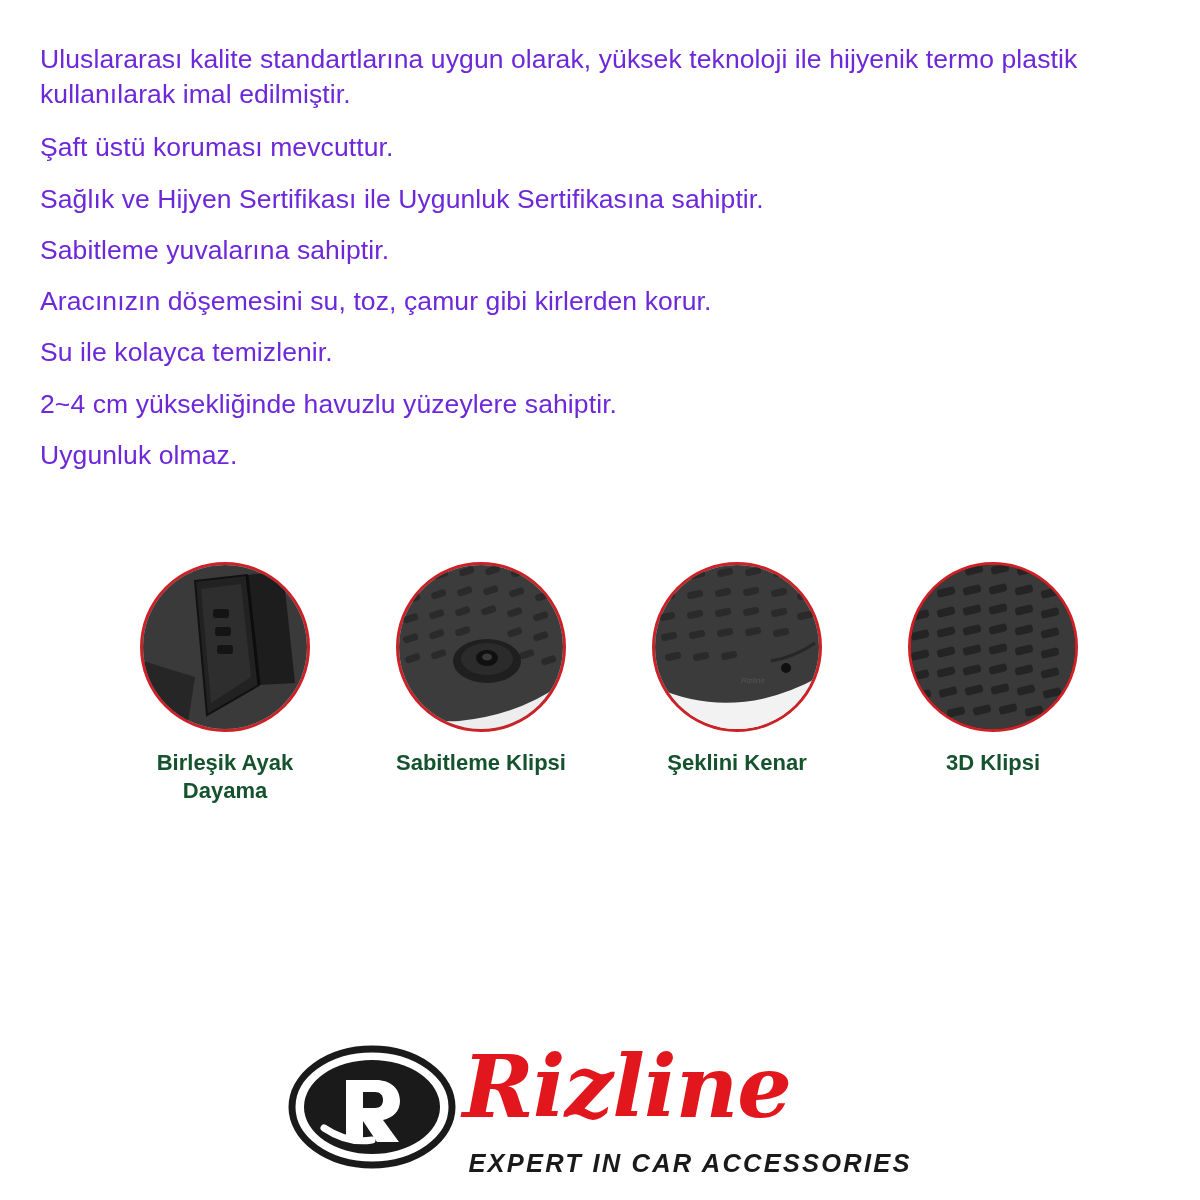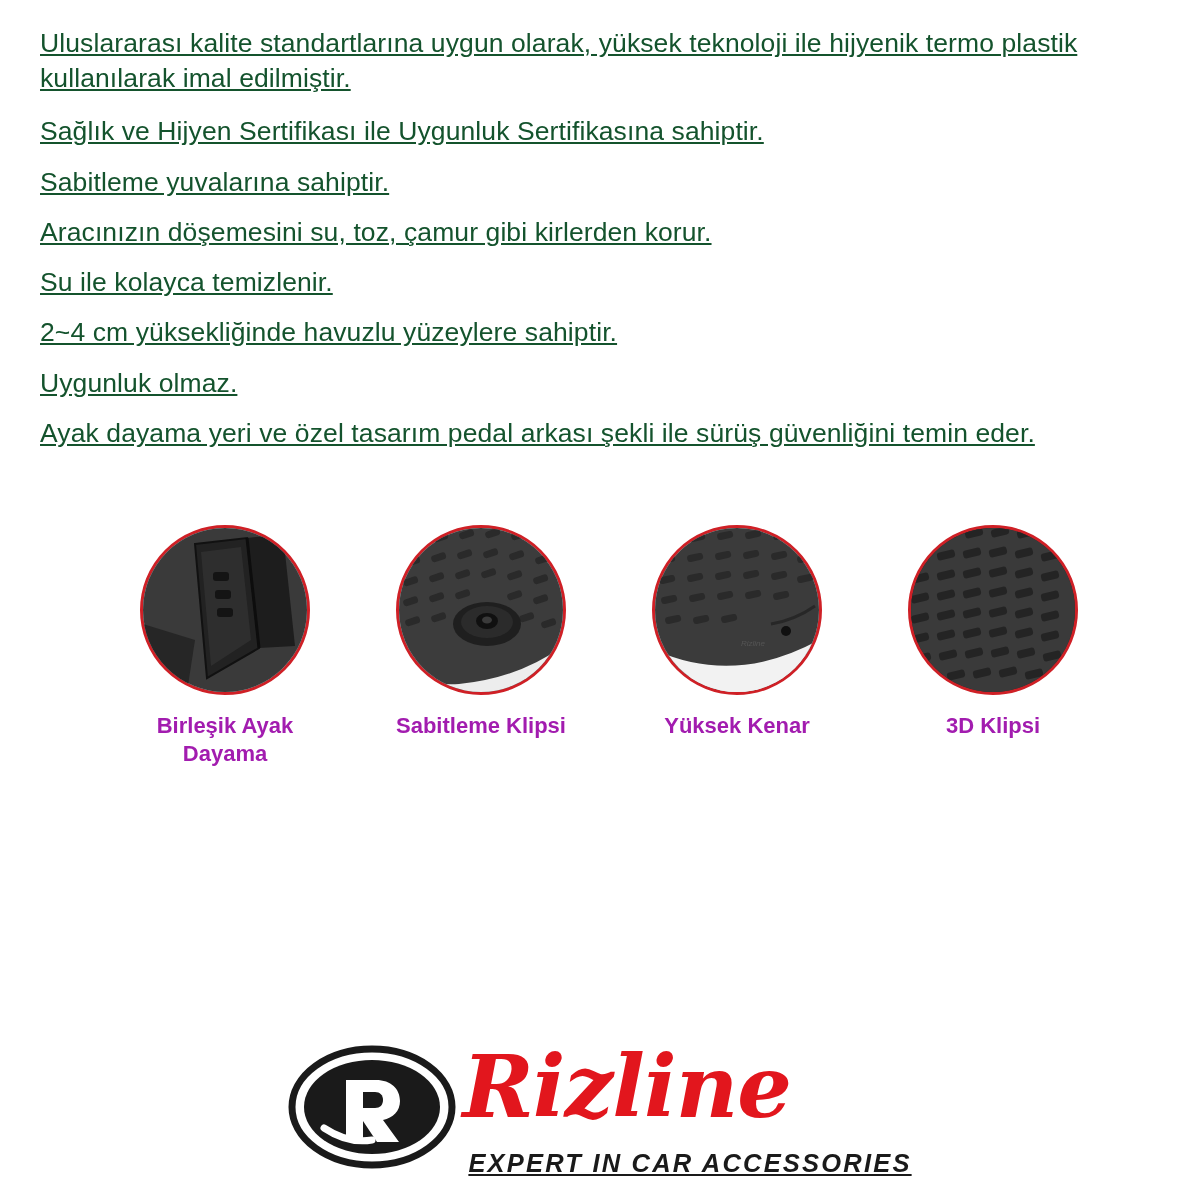--- a/index.html
+++ b/index.html
@@ -27,25 +27,24 @@
 
   
   .features {
     margin: 0;
     padding: 0;
     list-style: none;
   }
   .features li {
     font-size: 26.5px;
     line-height: 1.33;
-    color: #14532d;
-    margin: 0 0 15px 0;
+    color: #6d28d9;
+    margin: 16px 0 15px 0;
     letter-spacing: 0.1px;
     white-space: pre-line;
-    text-decoration: underline;
   }
   .features li.first {
     margin-bottom: 18px;
   }
   .features li.last {
     margin-bottom: 0;
   }
 
   
   .details {
@@ -67,21 +66,21 @@
     border-radius: 50%;
     border: 3px solid #cf2026;
     overflow: hidden;
     position: relative;
     background: #2b2b2b;
   }
   .detail-caption {
     margin-top: 17px;
     font-size: 22px;
     font-weight: bold;
-    color: #a21caf;
+    color: #14532d;
     text-align: center;
     line-height: 1.28;
     white-space: pre-line;
   }
 
   
   .art { position: absolute; inset: 0; }
 
   
   .logo-area {
@@ -119,38 +118,37 @@
   }
   .logo-tagline {
     font-family: "Liberation Sans", sans-serif;
     font-style: italic;
     font-weight: bold;
     font-size: 25.5px;
     color: #1a1a1a;
     letter-spacing: 2.2px;
     margin-top: 20px;
     padding-left: 6px;
-    text-decoration: underline;
   }
 </style>
 </head>
 <body>
 
 <div class="page">
 
   <ul class="features">
     <li class="first">Uluslararası kalite standartlarına uygun olarak, yüksek teknoloji ile hijyenik termo plastik
 kullanılarak imal edilmiştir.</li>
+    <li>Şaft üstü koruması mevcuttur.</li>
     <li>Sağlık ve Hijyen Sertifikası ile Uygunluk Sertifikasına sahiptir.</li>
     <li>Sabitleme yuvalarına sahiptir.</li>
     <li>Aracınızın döşemesini su, toz, çamur gibi kirlerden korur.</li>
     <li>Su ile kolayca temizlenir.</li>
     <li>2~4 cm yüksekliğinde havuzlu yüzeylere sahiptir.</li>
     <li>Uygunluk olmaz.</li>
-    <li class="last">Ayak dayama yeri ve özel tasarım pedal arkası şekli ile sürüş güvenliğini temin eder.</li>
   </ul>
 
   <div class="details">
 
     <div class="detail">
       <div class="circle-wrap">
         <svg class="art" viewBox="0 0 164 164" preserveAspectRatio="xMidYMid slice">
           <rect x="0" y="0" width="164" height="164" fill="#e9e9e9"></rect>
           <path d="M0,0 H164 V112 L120,164 H0 Z" fill="#3a3a3a"></path>
           <path d="M52,16 L104,10 L116,120 L64,150 Z" fill="#222" stroke="#111" stroke-width="2"></path>
@@ -244,21 +242,21 @@
             <rect x="10" y="88" width="16" height="7" rx="3" transform="rotate(-12 18 91)"></rect>
             <rect x="38" y="88" width="16" height="7" rx="3" transform="rotate(-12 46 91)"></rect>
             <rect x="66" y="87" width="16" height="7" rx="3" transform="rotate(-12 74 90)"></rect>
           </g>
           <path d="M0,122 Q80,158 164,112 L164,164 L0,164 Z" fill="#f2f2f2"></path>
           <path d="M116,96 Q140,92 160,78" stroke="#141414" stroke-width="3" fill="none" opacity="0.5"></path>
           <circle cx="131" cy="103" r="5" fill="#101010"></circle>
           <text x="86" y="118" fill="#555" font-family="Liberation Sans, sans-serif" font-size="8" font-style="italic">Rizline</text>
         </svg>
       </div>
-      <div class="detail-caption">Yüksek Kenar</div>
+      <div class="detail-caption">Şeklini Kenar</div>
     </div>
 
     <div class="detail">
       <div class="circle-wrap">
         <svg class="art" viewBox="0 0 164 164" preserveAspectRatio="xMidYMid slice">
           <rect width="164" height="164" fill="#3a3a3a"></rect>
           <g fill="#242424">
             <rect x="2" y="6" width="18" height="8" rx="3" transform="rotate(-14 11 10)"></rect>
             <rect x="28" y="3" width="18" height="8" rx="3" transform="rotate(-14 37 7)"></rect>
             <rect x="54" y="1" width="18" height="8" rx="3" transform="rotate(-14 63 5)"></rect>

